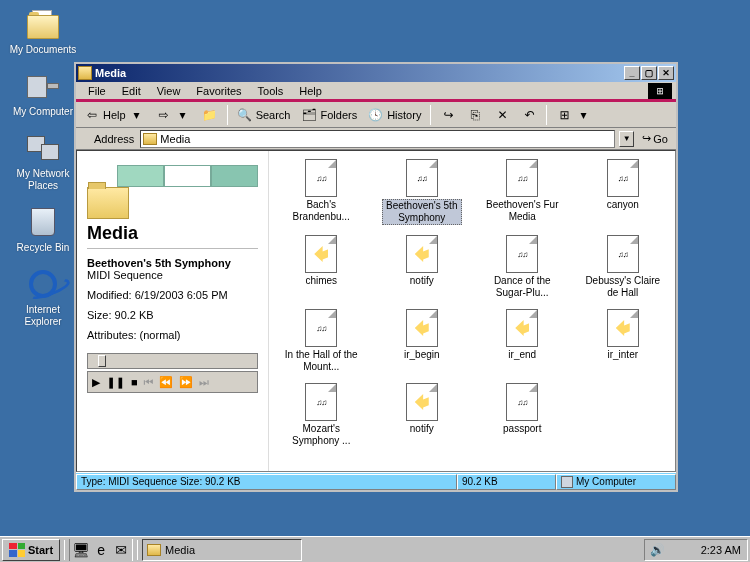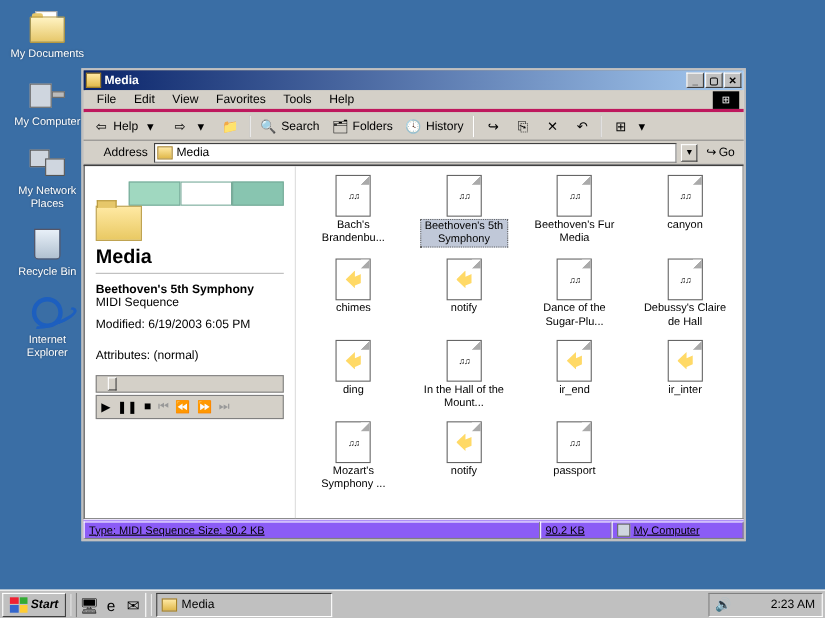--- a/index.html
+++ b/index.html
@@ -74,28 +74,28 @@
   .rightpane{flex:1;overflow:auto;padding:8px 4px;}
   .grid{display:grid;grid-template-columns:repeat(4,1fr);gap:10px 4px;}
   .fitem{text-align:center;cursor:pointer;}
   .fitem .fic{width:32px;height:38px;margin:0 auto 2px;background:#fff;border:1px solid #666;position:relative;display:flex;align-items:center;justify-content:center;}
   .fitem .fic::before{content:"";position:absolute;right:0;top:0;width:8px;height:8px;background:linear-gradient(135deg,#fff 48%,#aaa 52%);}
   .fitem .fic .midi{font-size:8px;letter-spacing:-1px;font-weight:bold;}
   .fitem .fic .wav{width:14px;height:16px;background:#ffd966;clip-path:polygon(60% 0,60% 35%,100% 20%,100% 70%,60% 85%,60% 100%,0 50%);}
   .fitem .flabel{font-size:10px;line-height:12px;word-break:break-word;max-width:80px;margin:0 auto;}
   .fitem.selected .flabel{background:#c0c8d8;border:1px dotted #666;}
 
-  .statusbar{height:18px;background:#8b5cf6;display:flex;align-items:flex-end;font-size:10px;border-top:1px solid #fff;text-decoration:underline;}
+  .statusbar{height:18px;background:#7dd3fc;display:flex;align-items:center;font-size:10px;border-top:1px solid #fff;}
   .statusbar .cell{border:1px solid #808080;border-top-color:#fff;border-left-color:#fff;height:16px;display:flex;align-items:center;padding:0 4px;}
   .statusbar .cell.main{flex:1;}
   .statusbar .cell .sico{width:12px;height:12px;background:#cfd6df;border:1px solid #666;margin-right:3px;}
 
   
   .taskbar{position:absolute;left:0;right:0;bottom:0;height:26px;background:#c0c0c0;border-top:1px solid #fff;display:flex;align-items:center;padding:1px 2px;gap:2px;}
-  .start{height:22px;padding:0 6px;background:#c0c0c0;border:1px solid #fff;border-right-color:#404040;border-bottom-color:#404040;display:flex;align-items:center;font-weight:bold;cursor:pointer;gap:3px;font-style:italic;}
+  .start{height:22px;padding:0 6px;background:#c0c0c0;border:1px solid #fff;border-right-color:#404040;border-bottom-color:#404040;display:flex;align-items:center;font-weight:bold;cursor:pointer;gap:3px;}
   .start .flag{width:16px;height:14px;display:grid;grid-template-columns:1fr 1fr;grid-template-rows:1fr 1fr;gap:1px;}
   .start .flag span:nth-child(1){background:#e23;}
   .start .flag span:nth-child(2){background:#3a3;}
   .start .flag span:nth-child(3){background:#36c;}
   .start .flag span:nth-child(4){background:#fc3;}
   .qlaunch{display:flex;height:22px;border-left:1px solid #808080;border-right:1px solid #fff;padding:0 2px;gap:2px;align-items:center;}
   .qlaunch .qi{width:18px;height:18px;display:flex;align-items:center;justify-content:center;cursor:pointer;font-size:14px;}
   .taskbtn{height:22px;min-width:160px;background:#c0c0c0;border:1px solid #404040;border-right-color:#fff;border-bottom-color:#fff;display:flex;align-items:center;padding:0 4px;gap:4px;cursor:pointer;}
   .taskbtn .tico{width:14px;height:12px;background:linear-gradient(#ffe9a3,#e0b84a);border:1px solid #a78226;}
   .tray{margin-left:auto;height:22px;border:1px solid #808080;border-right-color:#fff;border-bottom-color:#fff;display:flex;align-items:center;padding:0 6px;gap:6px;}
@@ -220,20 +220,21 @@
             <span></span>
             <span></span>
           </div>
         <div class="bigfolder"></div>
       </div>
       <h1>Media</h1>
       <hr>
       <div class="fname">Beethoven's 5th Symphony</div>
       <div>MIDI Sequence</div>
       <div class="meta">Modified: 6/19/2003 6:05 PM</div>
+      <div>Size: 90.2 KB</div>
       <div class="meta">Attributes: (normal)</div>
       <div class="player">
         <div class="seek">
             <div class="thumb"></div>
           </div>
         <div class="ctrls">
           <span>▶</span>
           <span>❚❚</span>
           <span>■</span>
           <span class="ghost">⏮</span>
@@ -288,29 +289,29 @@
             <div class="flabel">Dance of the Sugar-Plu...</div>
           </div>
           <div class="fitem">
             <div class="fic">
               <div class="midi">♫♫</div>
             </div>
             <div class="flabel">Debussy's Claire de Hall</div>
           </div>
           <div class="fitem">
             <div class="fic">
-              <div class="wav"></div>
-            </div>
-            <div class="flabel">ding</div>
-          </div>
-          <div class="fitem">
-            <div class="fic">
               <div class="midi">♫♫</div>
             </div>
             <div class="flabel">In the Hall of the Mount...</div>
+          </div>
+          <div class="fitem">
+            <div class="fic">
+              <div class="wav"></div>
+            </div>
+            <div class="flabel">ir_begin</div>
           </div>
           <div class="fitem">
             <div class="fic">
               <div class="wav"></div>
             </div>
             <div class="flabel">ir_end</div>
           </div>
           <div class="fitem">
             <div class="fic">
               <div class="wav"></div>
@@ -334,21 +335,21 @@
               <div class="midi">♫♫</div>
             </div>
             <div class="flabel">passport</div>
           </div>
         </div>
     </div>
   </div>
 
   <div class="statusbar">
     <div class="cell main">Type: MIDI Sequence Size: 90.2 KB</div>
-    <div class="cell" style="width:65px">90.2 KB</div>
+    <div class="cell" style="width:99px">90.2 KB</div>
     <div class="cell" style="width:120px">
         <div class="sico"></div>
         <span>My Computer</span>
       </div>
   </div>
 </div>
 
 <div class="taskbar">
   <div class="start">
     <div class="flag">

